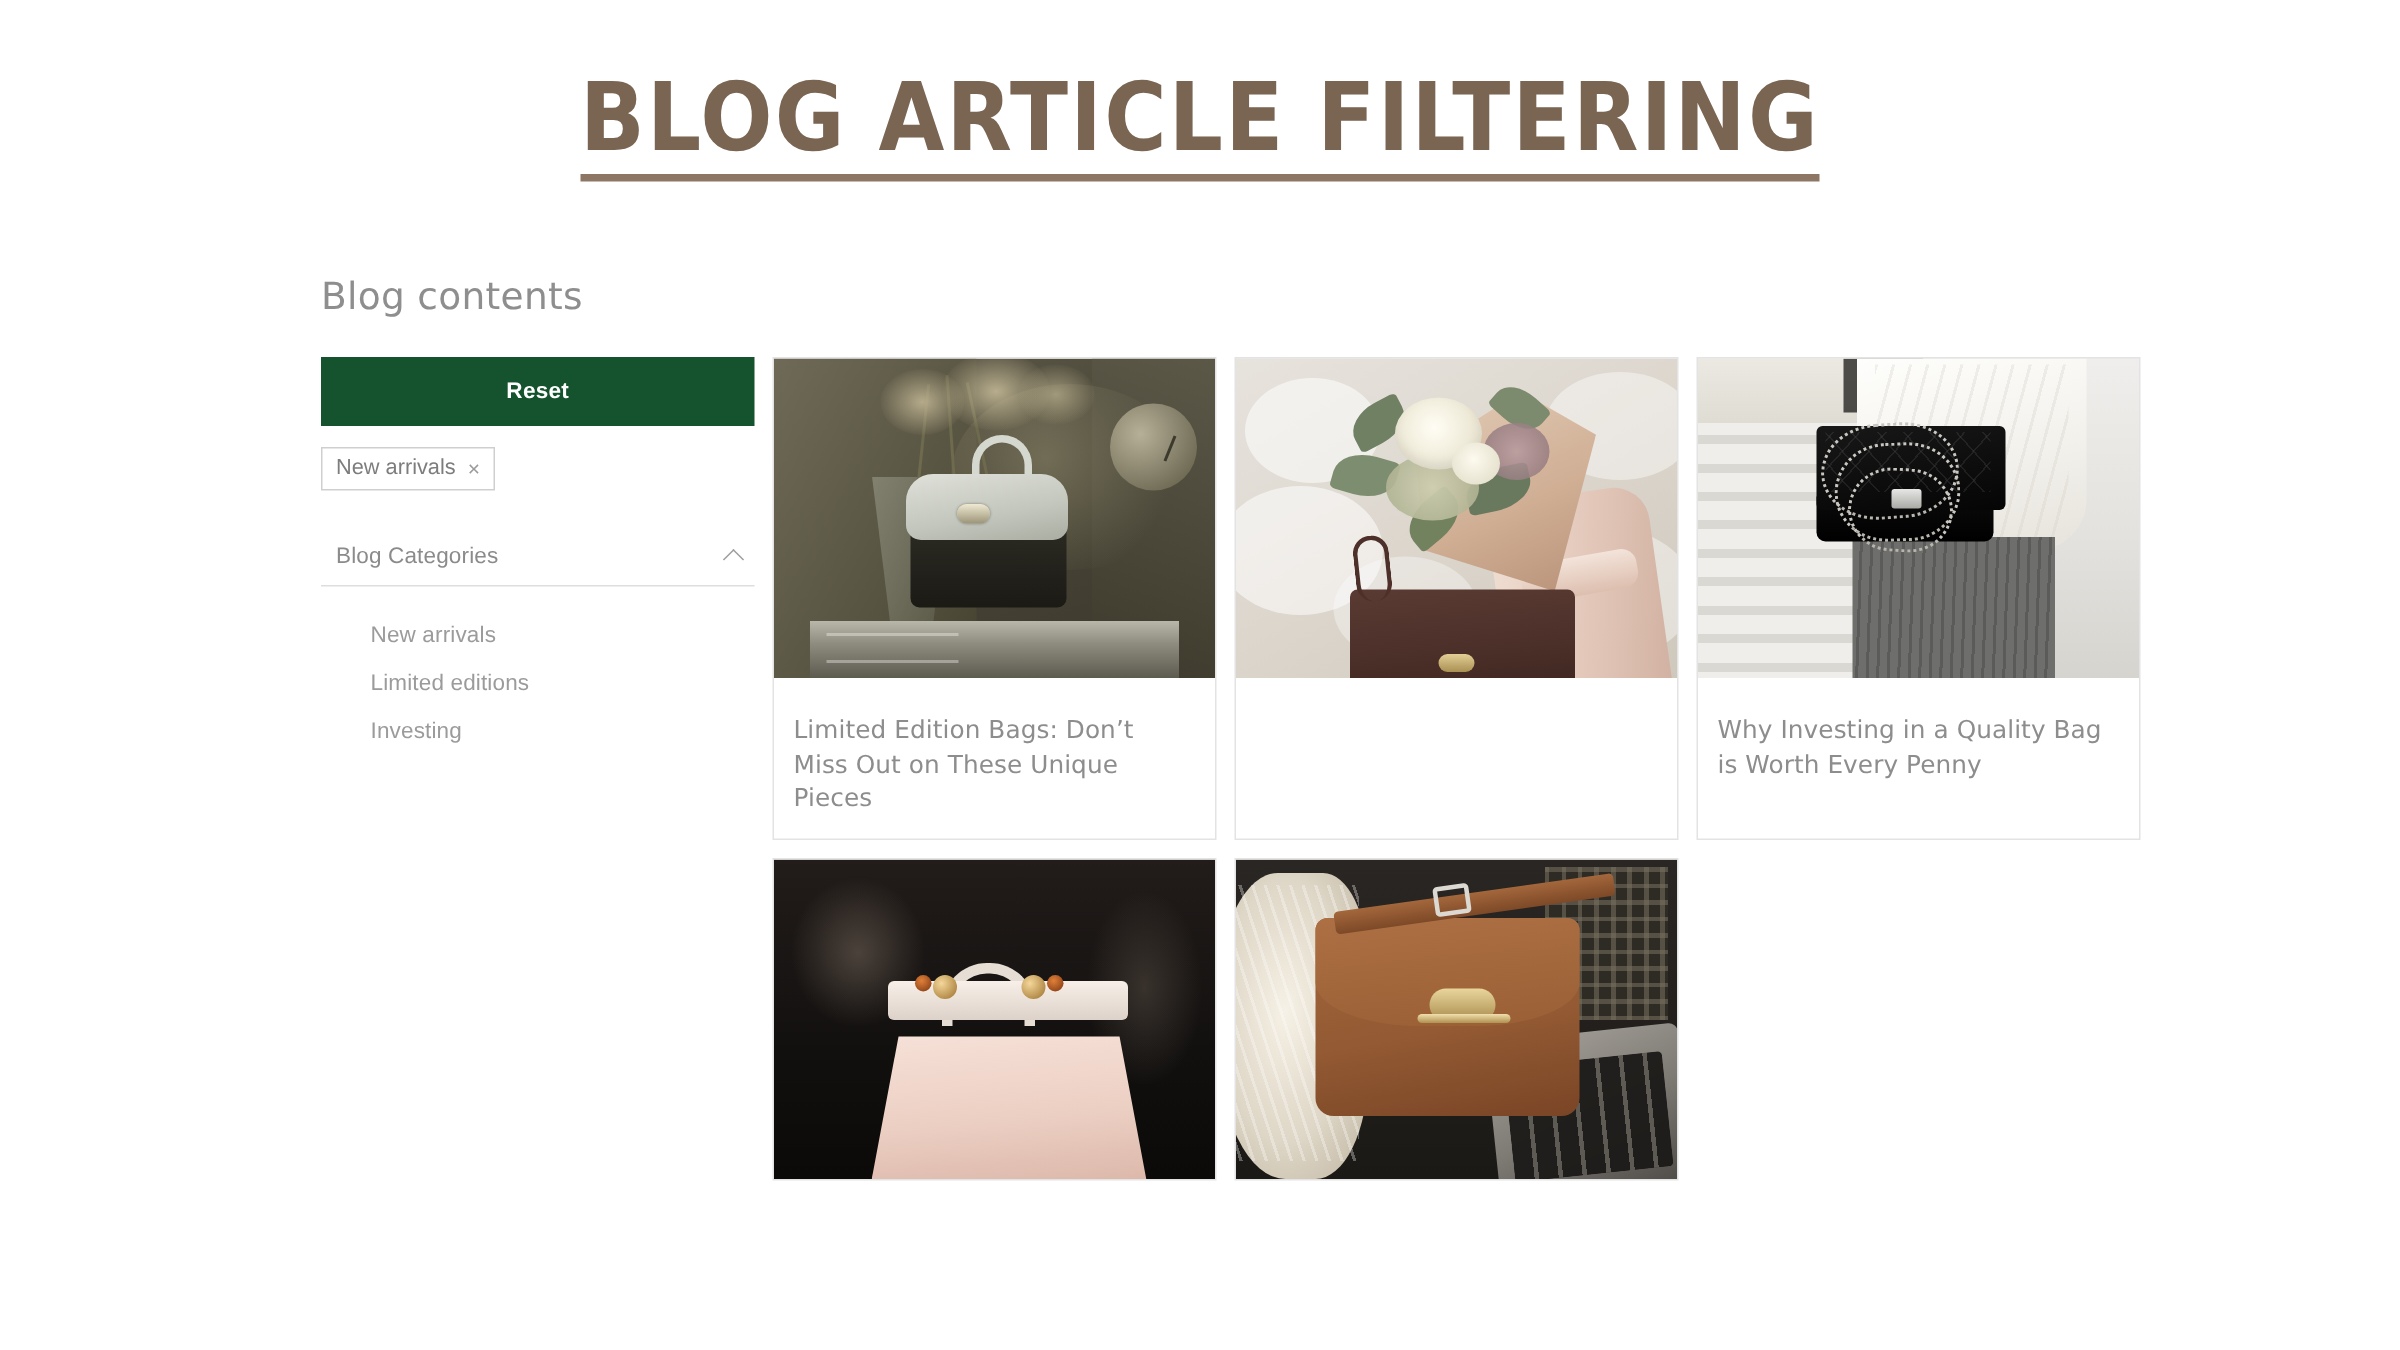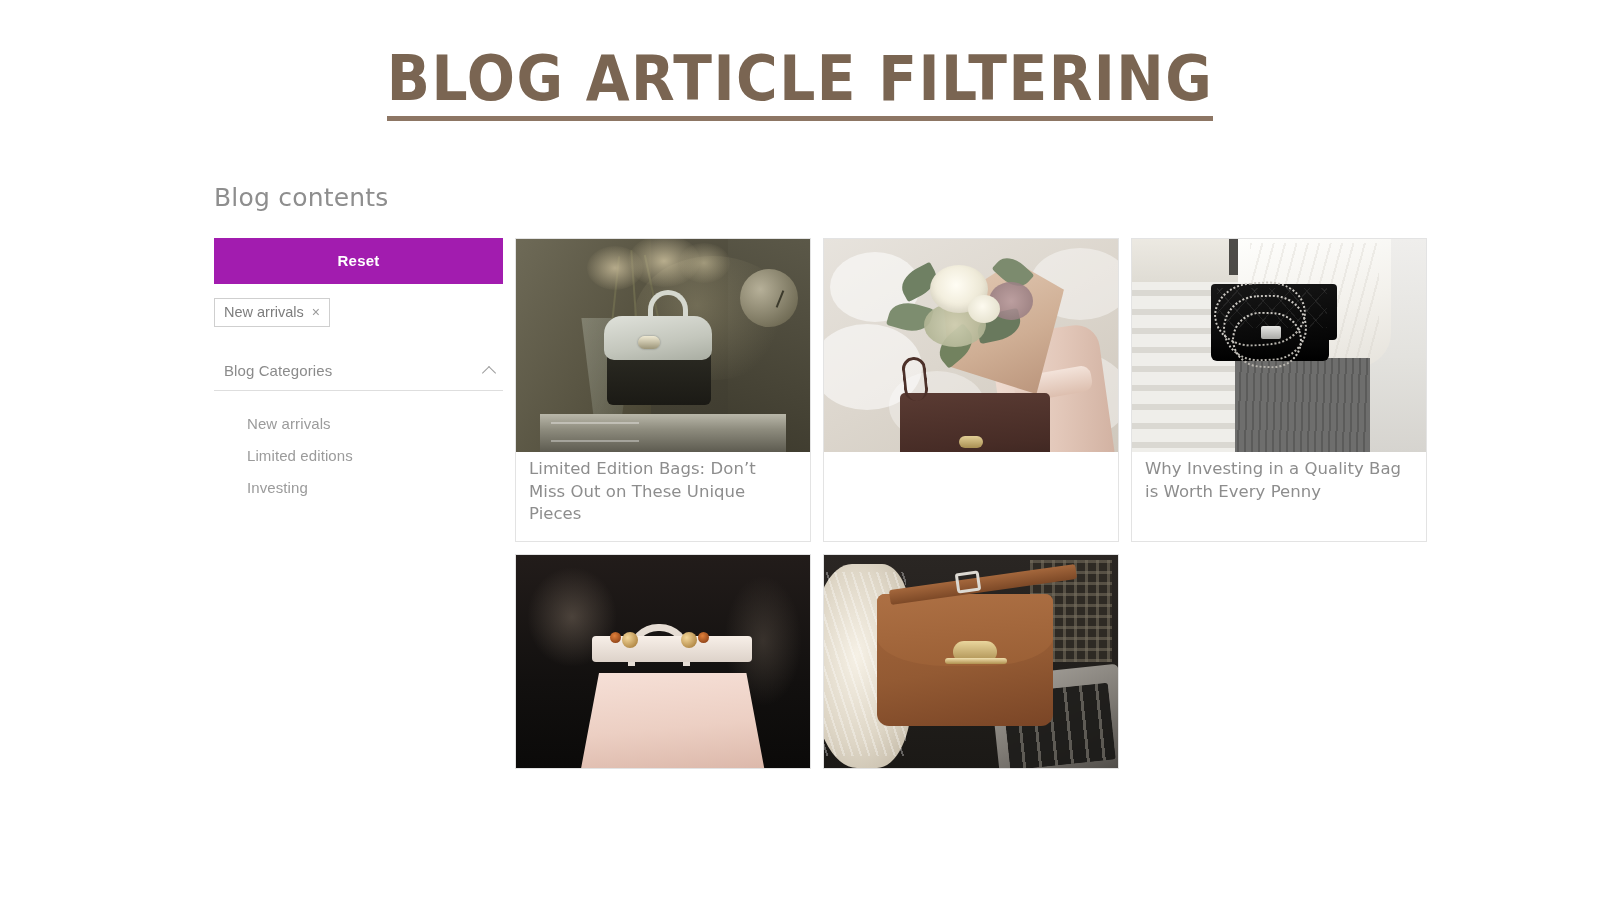--- a/index.html
+++ b/index.html
@@ -74,21 +74,21 @@
     flex: 0 0 289px;
     padding-right: 0;
   }
 
   .reset-button {
     display: block;
     width: 289px;
     height: 46px;
     line-height: 46px;
     text-align: center;
-    background: #a21caf;
+    background: #14532d;
     color: #ffffff;
     font-family: "Liberation Sans", sans-serif;
     font-size: 15px;
     font-weight: 700;
     border: none;
     cursor: pointer;
     letter-spacing: 0.2px;
   }
 
   .chip-row {
@@ -187,21 +187,21 @@
 
   .card-thumb {
     width: 294px;
     height: 213px;
     position: relative;
     overflow: hidden;
     background: #cfcfcf;
   }
 
   .card-body {
-    padding: 6px 13px 16px 13px;
+    padding: 24px 13px 16px 13px;
     min-height: 69px;
   }
   .card-title {
     font-family: "DejaVu Sans", "Liberation Sans", sans-serif;
     font-size: 16.5px;
     line-height: 1.36;
     color: #8d8d8d;
     letter-spacing: 0.05px;
   }
 

